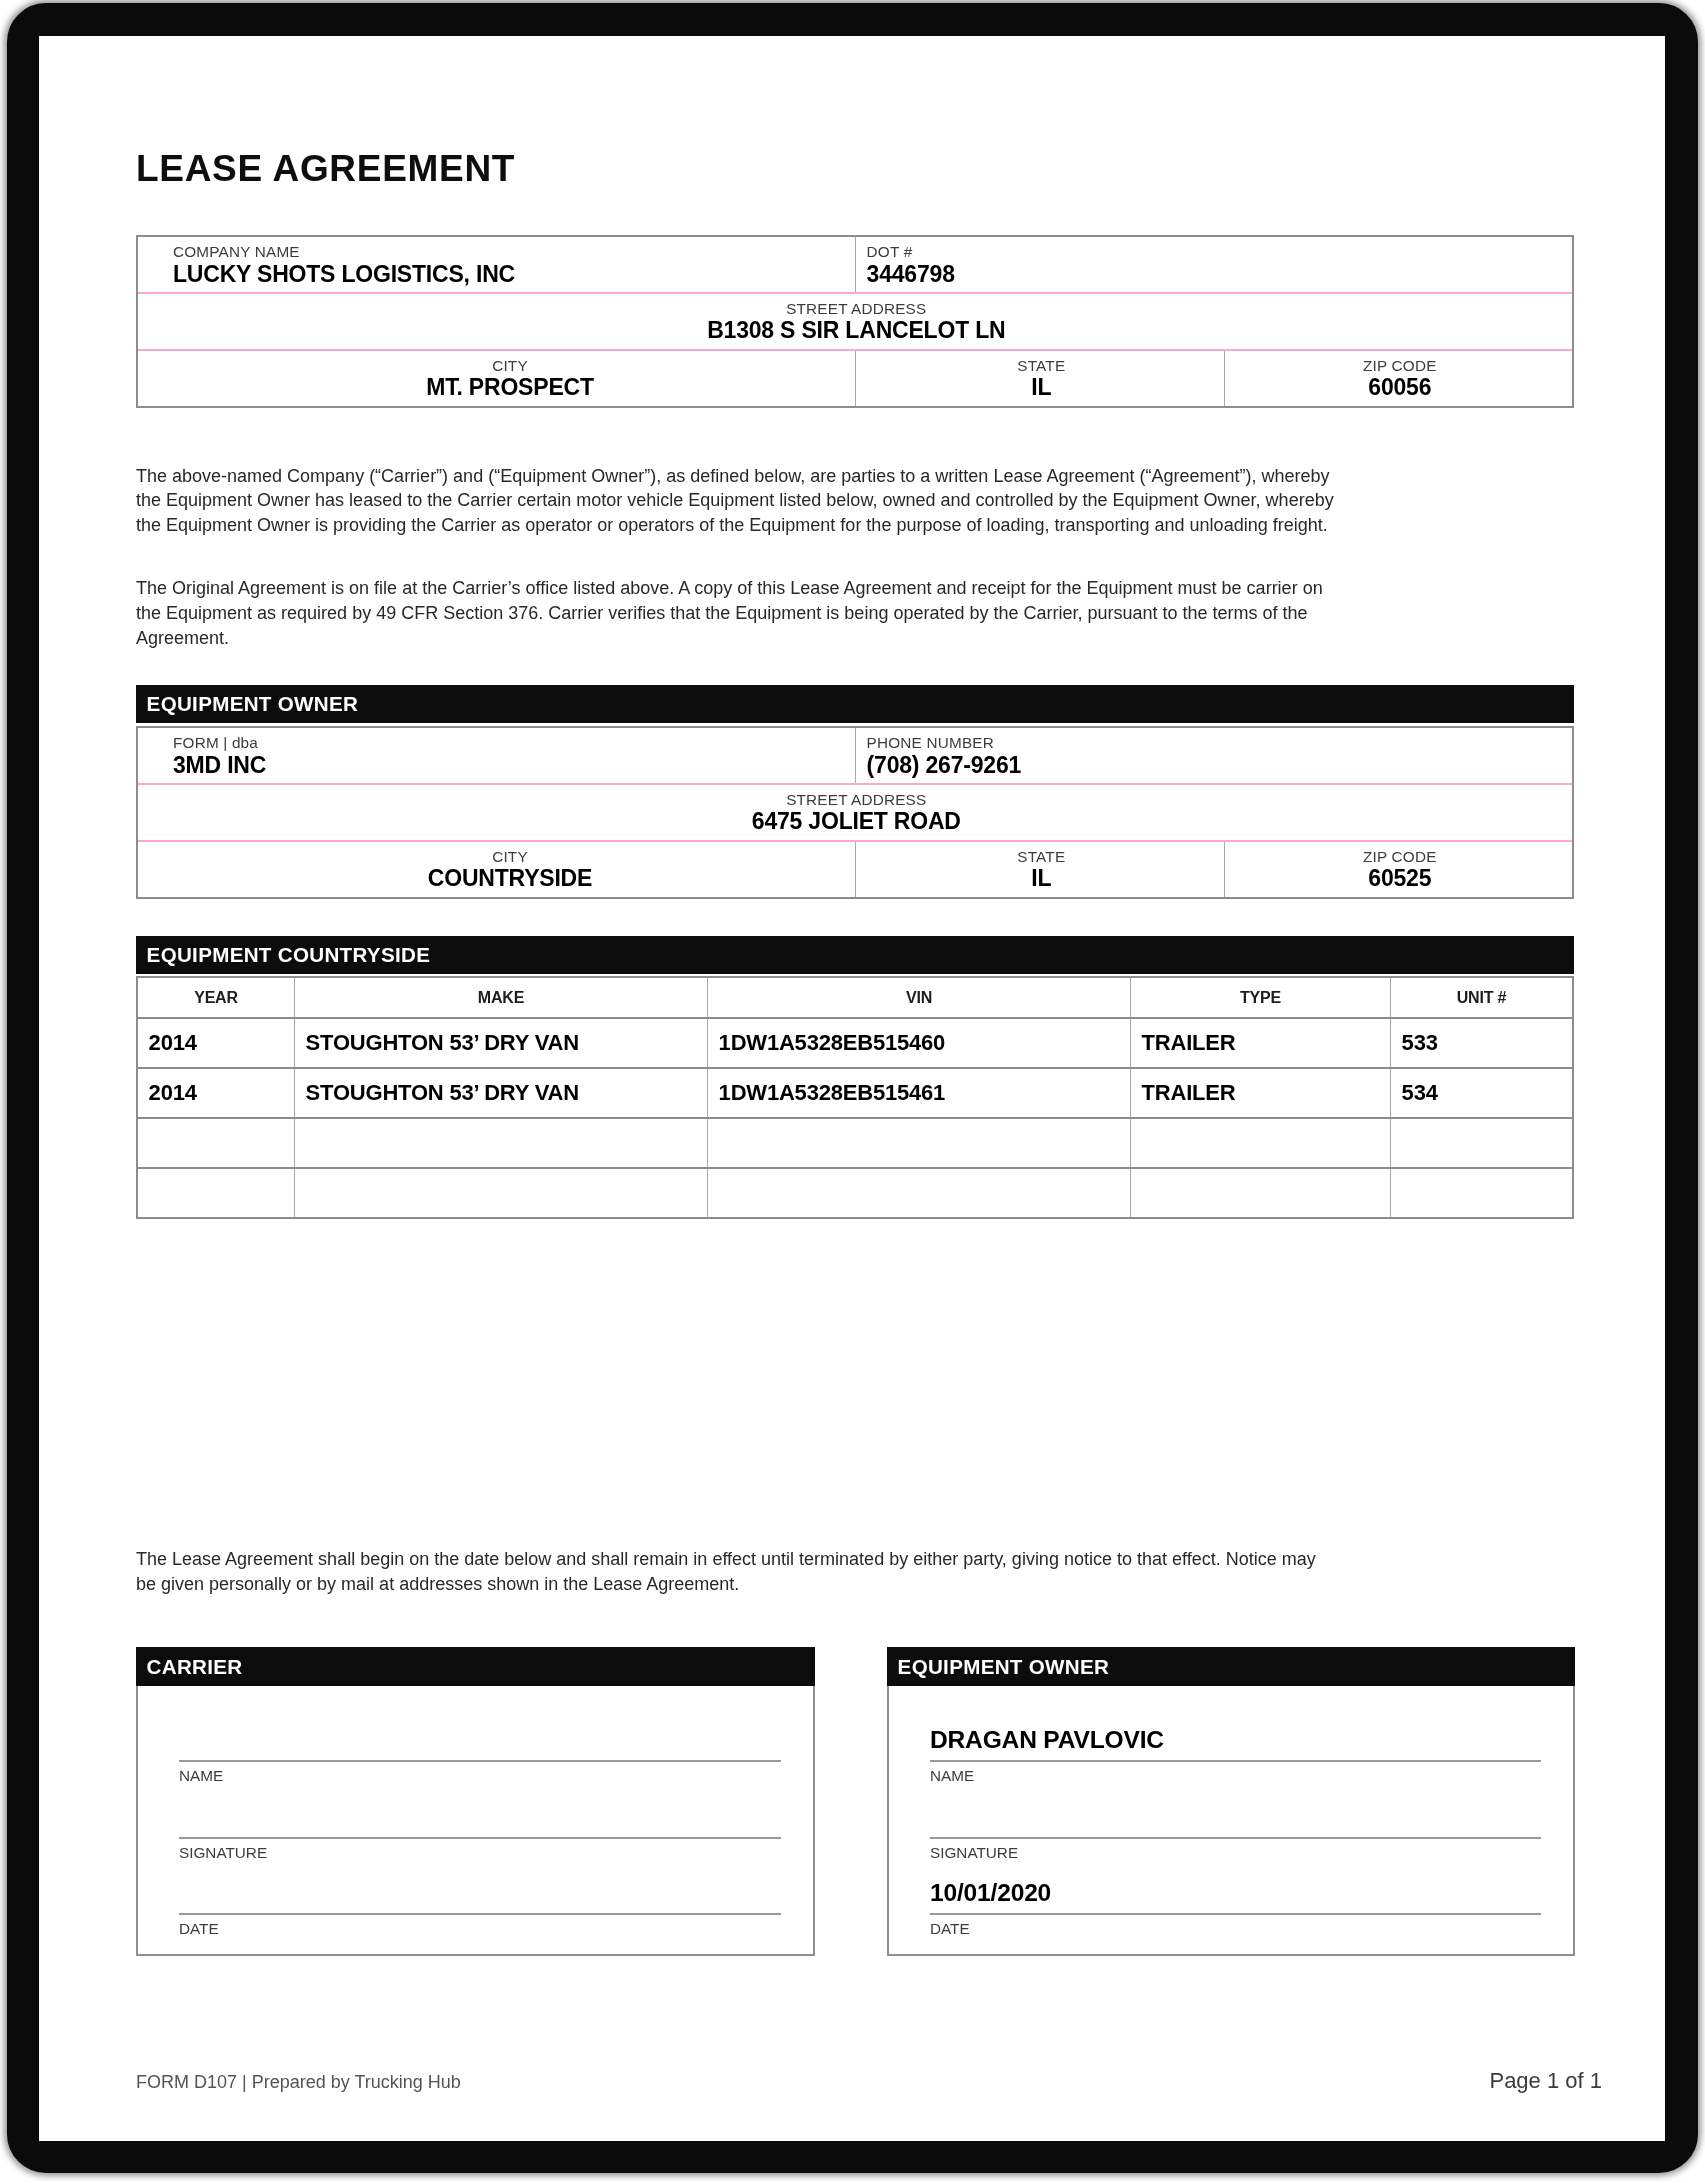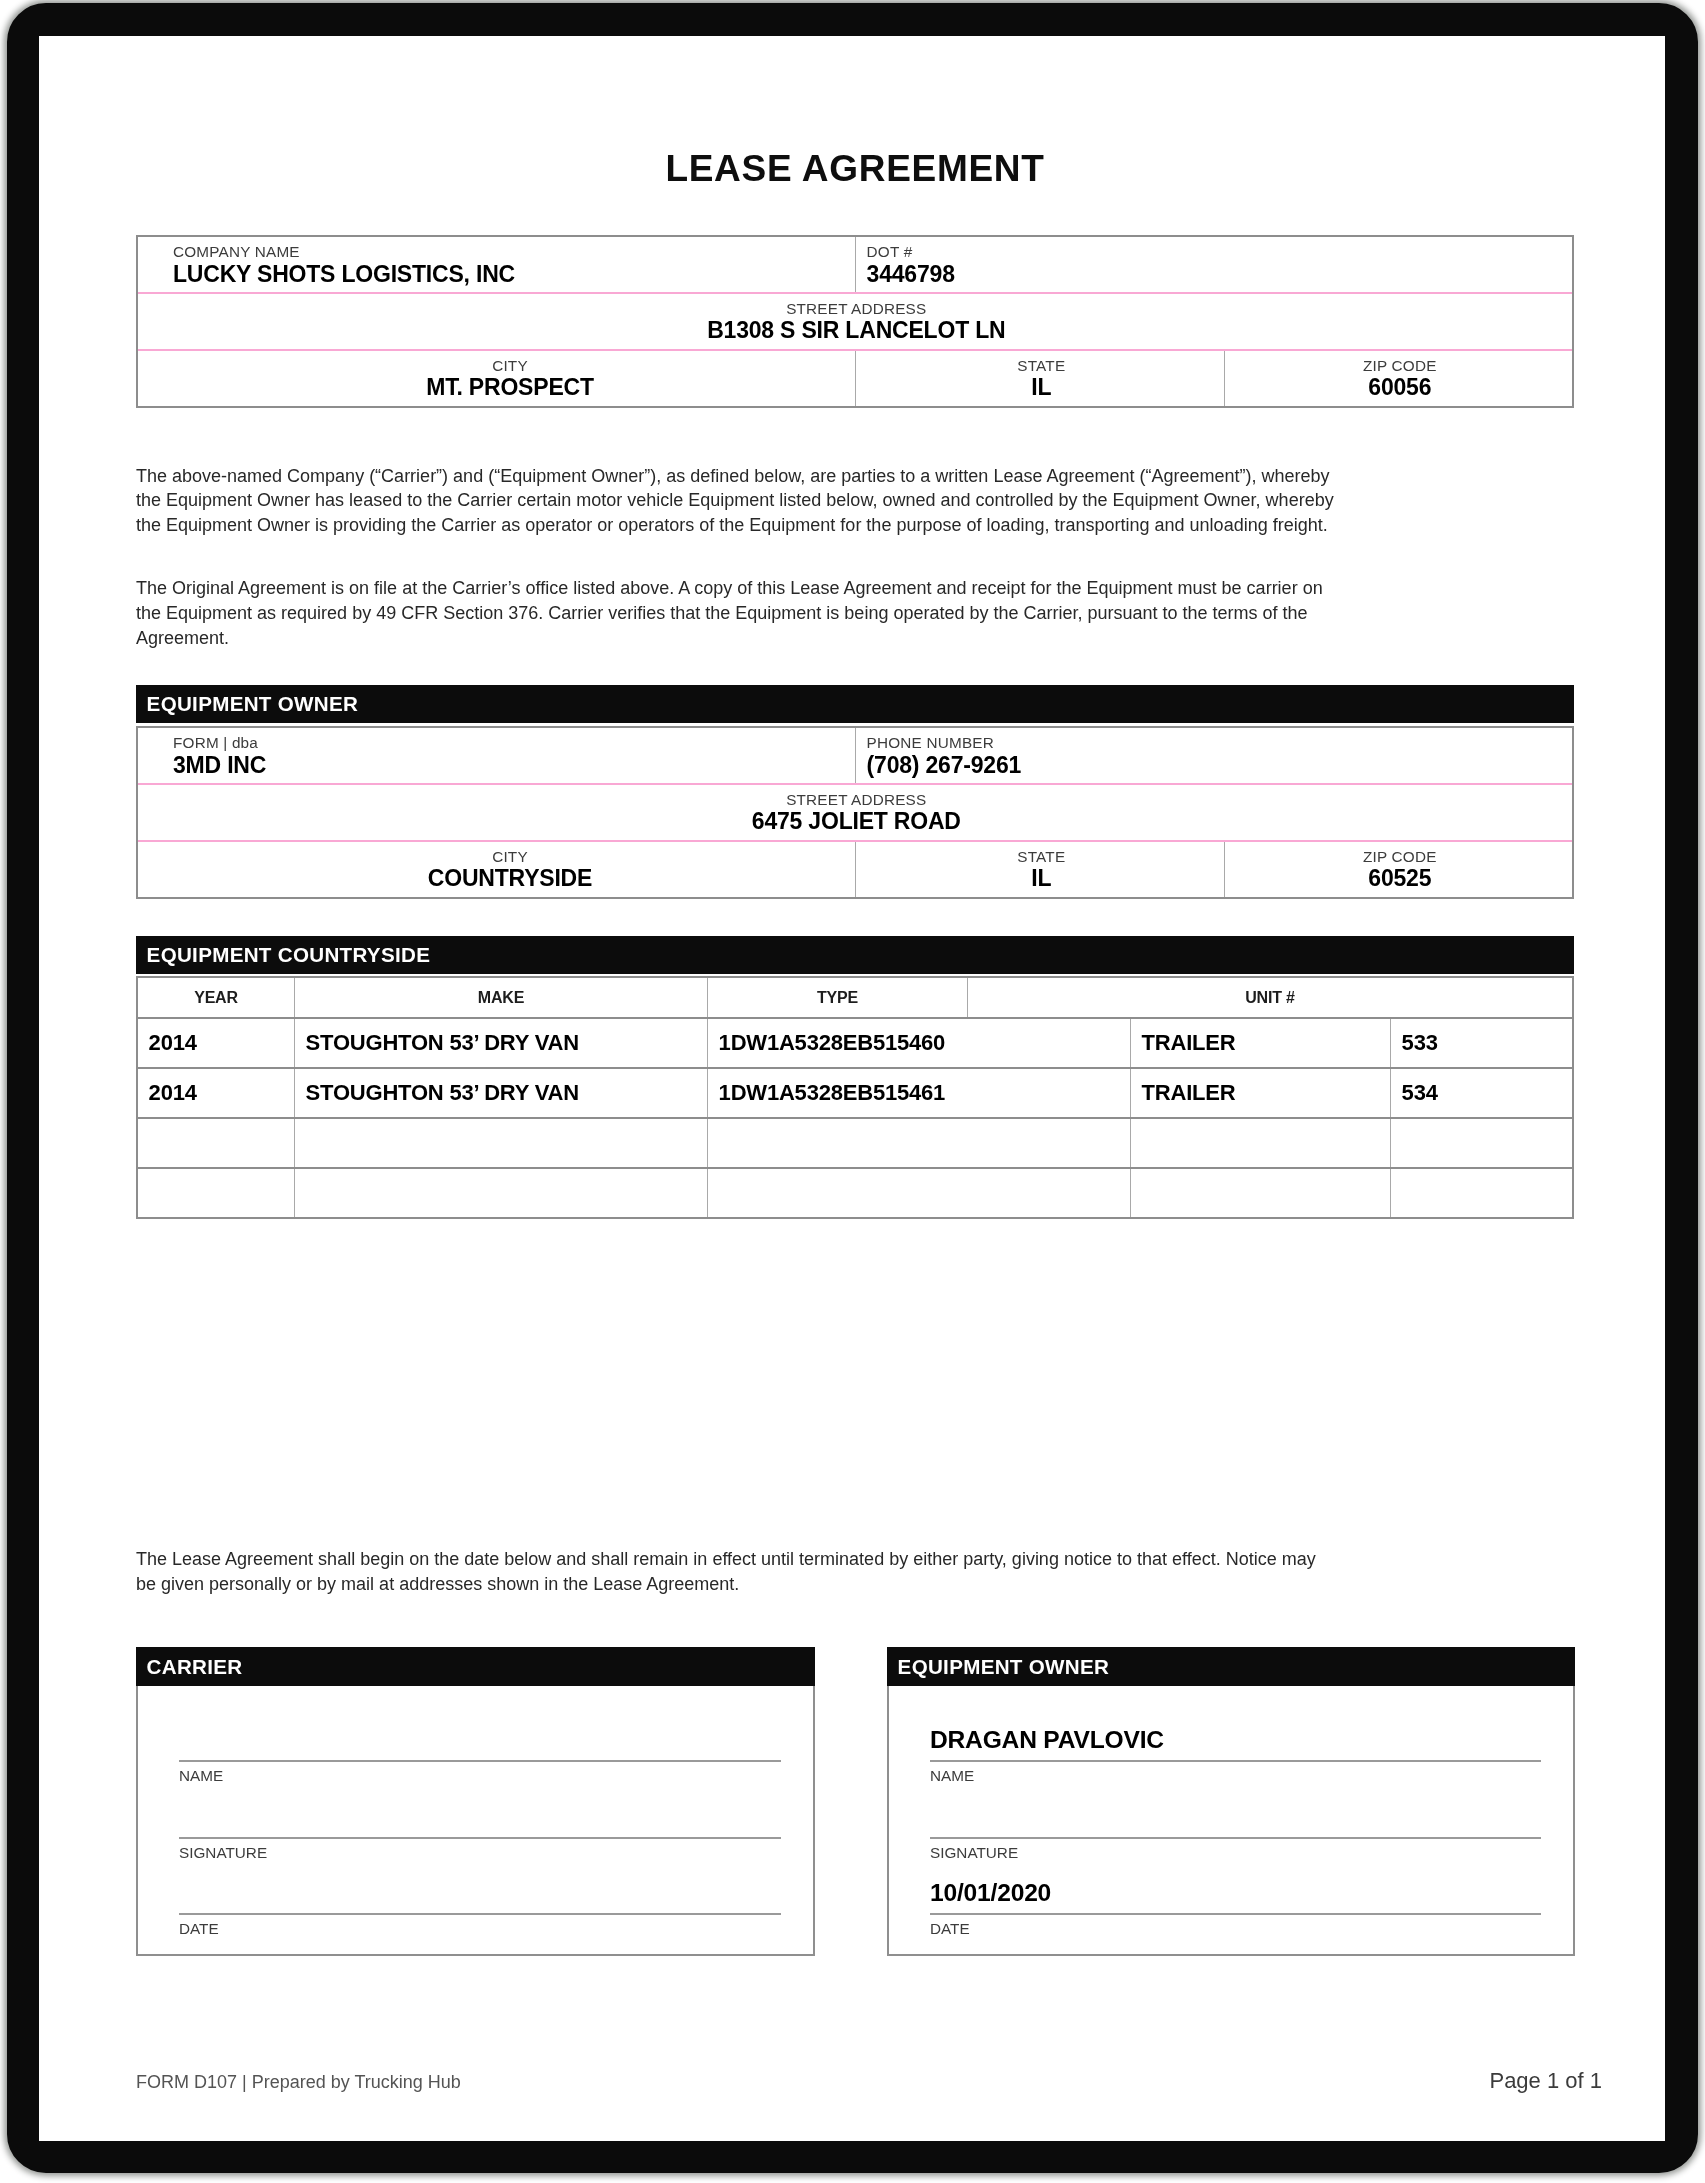--- a/index.html
+++ b/index.html
@@ -27,21 +27,20 @@
     width: 1626px; height: 2105px;
     background: #ffffff;
   }
   .content {
     margin-left: 97px;
     width: 1438px;
   }
   
   .doc-title {
     margin-top: 113px;
-    text-align: center;
     font-size: 37px;
     line-height: 40px;
     font-weight: bold;
     letter-spacing: 0.7px;
     color: #0e0e0e;
   }
   
   .itable {
     border: 2px solid #8d8d8d;
     background: #fff;
@@ -261,20 +260,21 @@
           <div class="fvalue">60525</div>
         </div>
       </div>
     </div>
 
     <div class="bar mt-eqinfo">EQUIPMENT COUNTRYSIDE</div>
     <div class="etable">
       <div class="ehead">
         <div class="ecell c-year">YEAR</div>
         <div class="ecell c-make">MAKE</div>
+        <div class="ecell c-vin">VIN</div>
         <div class="ecell c-type">TYPE</div>
         <div class="ecell c-unit">UNIT #</div>
       </div>
       <div class="erow">
         <div class="ecell c-year">2014</div>
         <div class="ecell c-make">STOUGHTON 53’ DRY VAN</div>
         <div class="ecell c-vin">1DW1A5328EB515460</div>
         <div class="ecell c-type">TRAILER</div>
         <div class="ecell c-unit">533</div>
       </div>

